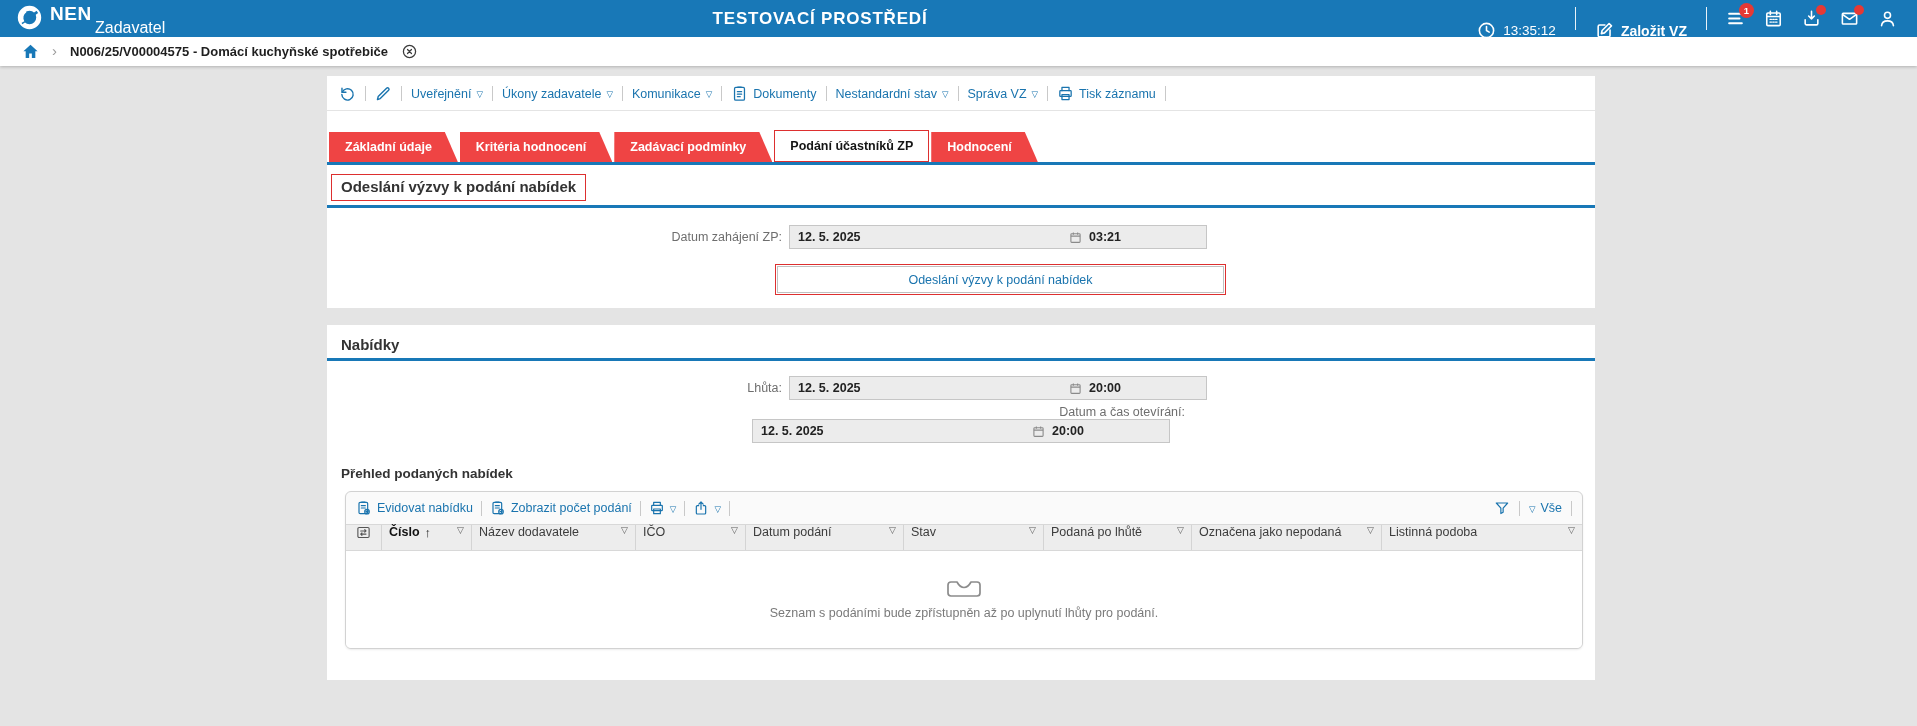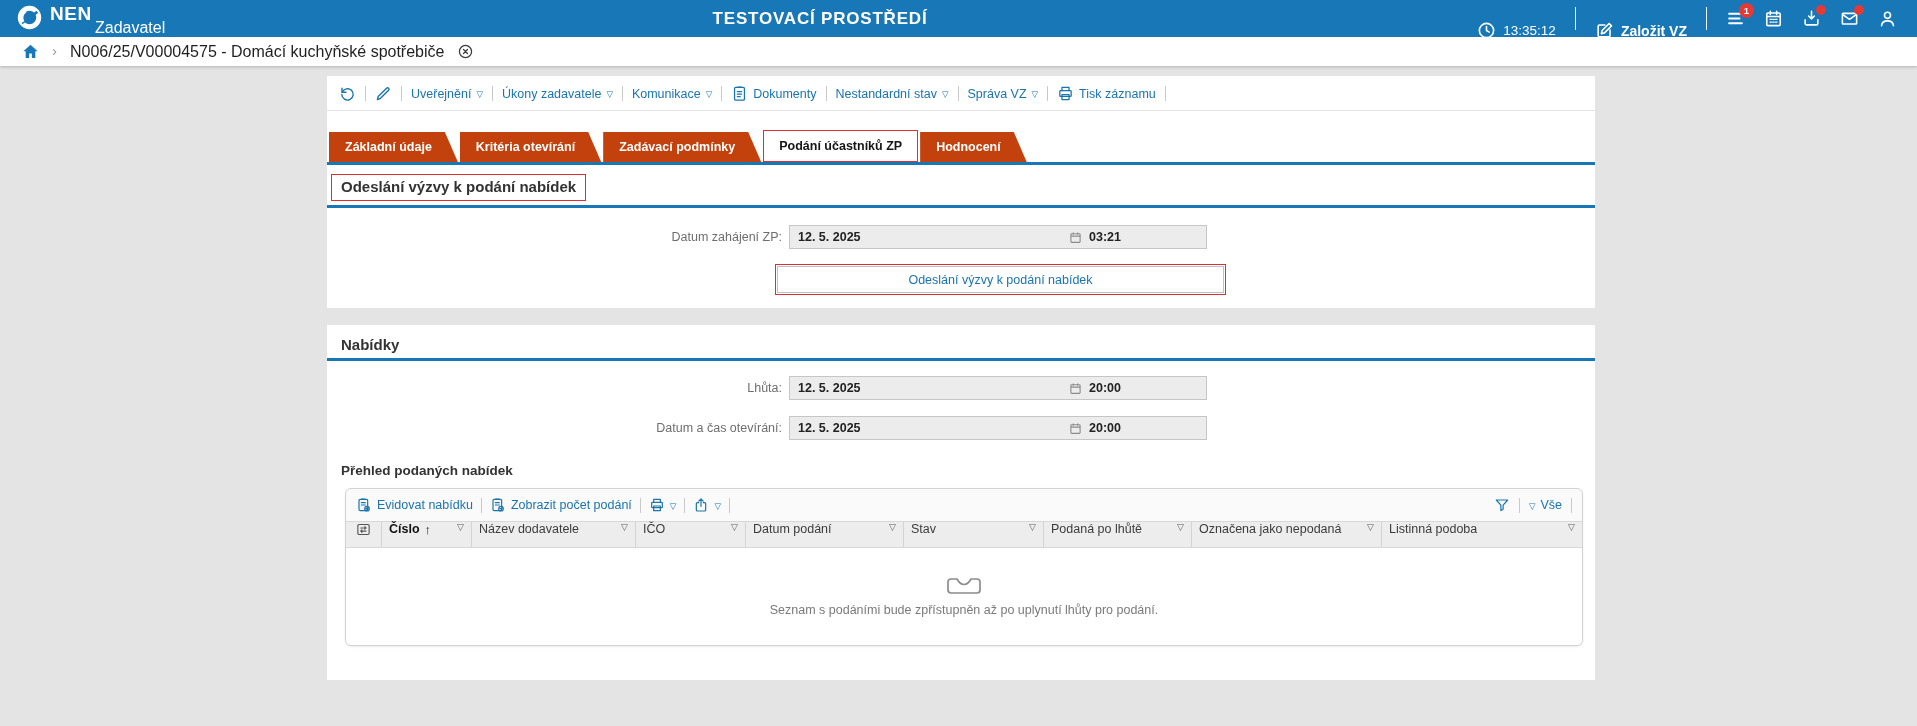--- a/index.html
+++ b/index.html
@@ -21,38 +21,38 @@
   .vdiv { width:1px; height:23px; background:rgba(255,255,255,.9); }
   .ticon { width:19px; height:19px; display:block; }
   .icon-wrap { position:relative; display:flex; cursor:pointer; }
   .badge { position:absolute; top:-6px; right:-9px; min-width:15px; height:15px; padding:0 3px; background:#e53935; border-radius:8px; font-size:9.5px; font-weight:bold; display:flex; align-items:center; justify-content:center; }
   .dot { position:absolute; top:-4px; right:-5px; width:10px; height:10px; background:#e53935; border-radius:50%; }
 
   
   .crumbbar { position:absolute; left:0; top:37px; width:100%; height:29px; background:#fff; box-shadow:0 1px 3px rgba(0,0,0,.22); display:flex; align-items:center; padding-left:22px; gap:13px; z-index:4; }
   .home-ic { width:17px; height:17px; color:#1878b7; }
   .crumb-chev { color:#9b9b9b; font-size:15px; line-height:1; margin-top:-2px; }
-  .crumb-label { font-size:16px; font-weight:normal; color:#1f1f1f; }
+  .crumb-label { font-size:13px; font-weight:bold; color:#1f1f1f; }
   .close-ic { width:17px; height:17px; color:#3c3c3c; cursor:pointer; }
 
   
   .card { position:absolute; left:327px; width:1268px; background:#fff; }
   .card1 { top:76px; padding-bottom:15px; }
   .card2 { top:325px; height:355px; }
 
   
   .ptoolbar { display:flex; align-items:center; gap:9px; padding:9px 10px 8px 12px; border-bottom:1px solid #e4e4e4; color:#1a74ae; font-size:12.5px; }
   .ptb-ic { width:17px; height:17px; display:block; cursor:pointer; }
   .sep { width:1px; height:15px; background:#c9c9c9; }
   .tb-item { display:flex; align-items:center; gap:5px; cursor:pointer; white-space:nowrap; }
   .dd { font-size:8.5px; line-height:1; margin-top:2px; color:#1a74ae; }
 
   
   .tabs { display:flex; align-items:flex-end; padding-left:2px; margin-top:19px; }
-  .tab { height:30px; display:flex; align-items:center; padding:0 26px 0 16px; background:#c2410c; color:#fff; font-weight:bold; font-size:12.5px; clip-path:polygon(0 0, calc(100% - 13px) 0, 100% 100%, 0 100%); margin-right:2px; cursor:pointer; white-space:nowrap; }
+  .tab { height:30px; display:flex; align-items:center; padding:0 26px 0 16px; background:#ef4444; color:#fff; font-weight:bold; font-size:12.5px; clip-path:polygon(0 0, calc(100% - 13px) 0, 100% 100%, 0 100%); margin-right:2px; cursor:pointer; white-space:nowrap; }
   .tab.active { background:#fff; color:#151515; clip-path:none; border:1.5px solid #dd2f2f; height:32px; padding:0 15px; }
   .rule { height:3px; background:#1878b7; width:100%; }
 
   .sec-titlebox { display:inline-block; border:1.5px solid #dd2f2f; padding:3px 9px 4px 9px; margin:9px 0 0 4px; }
   .sec-title { font-size:15px; font-weight:bold; color:#333; }
   .sec-title2 { font-size:15px; font-weight:bold; color:#333; margin:11px 0 0 14px; }
   .rule2 { height:3px; background:#1878b7; width:100%; margin-top:4px; }
   .rule3 { height:3px; background:#1878b7; width:100%; margin-top:5px; }
 
   
@@ -227,21 +227,21 @@
         <span>Tisk záznamu</span>
       </a>
       <span class="sep"></span>
     </div>
 
     <div class="tabs">
       <div class="tab">
           <span>Základní údaje</span>
         </div>
       <div class="tab">
-          <span>Kritéria otevírání</span>
+          <span>Kritéria hodnocení</span>
         </div>
       <div class="tab">
           <span>Zadávací podmínky</span>
         </div>
       <div class="tab active">
           <span>Podání účastníků ZP</span>
         </div>
       <div class="tab">
           <span>Hodnocení</span>
         </div>
@@ -277,21 +277,21 @@
       <div class="dtfield">
         <span class="dval">12. 5. 2025</span>
         <svg class="cal-ic" viewBox="0 0 24 24" fill="none" stroke="currentColor" stroke-width="2">
             <rect x="3.5" y="5" width="17" height="16" rx="1.5"></rect>
             <path d="M3.5 9.5h17M8 2.8V7M16 2.8V7"></path>
           </svg>
         <span class="tval">20:00</span>
       </div>
     </div>
 
-    <div class="frow" style="margin-top:16px;">
+    <div class="frow" style="margin-top:5px;flex-direction:column;">
       <label class="flabel">Datum a čas otevírání:</label>
       <div class="dtfield">
         <span class="dval">12. 5. 2025</span>
         <svg class="cal-ic" viewBox="0 0 24 24" fill="none" stroke="currentColor" stroke-width="2">
             <rect x="3.5" y="5" width="17" height="16" rx="1.5"></rect>
             <path d="M3.5 9.5h17M8 2.8V7M16 2.8V7"></path>
           </svg>
         <span class="tval">20:00</span>
       </div>
     </div>

